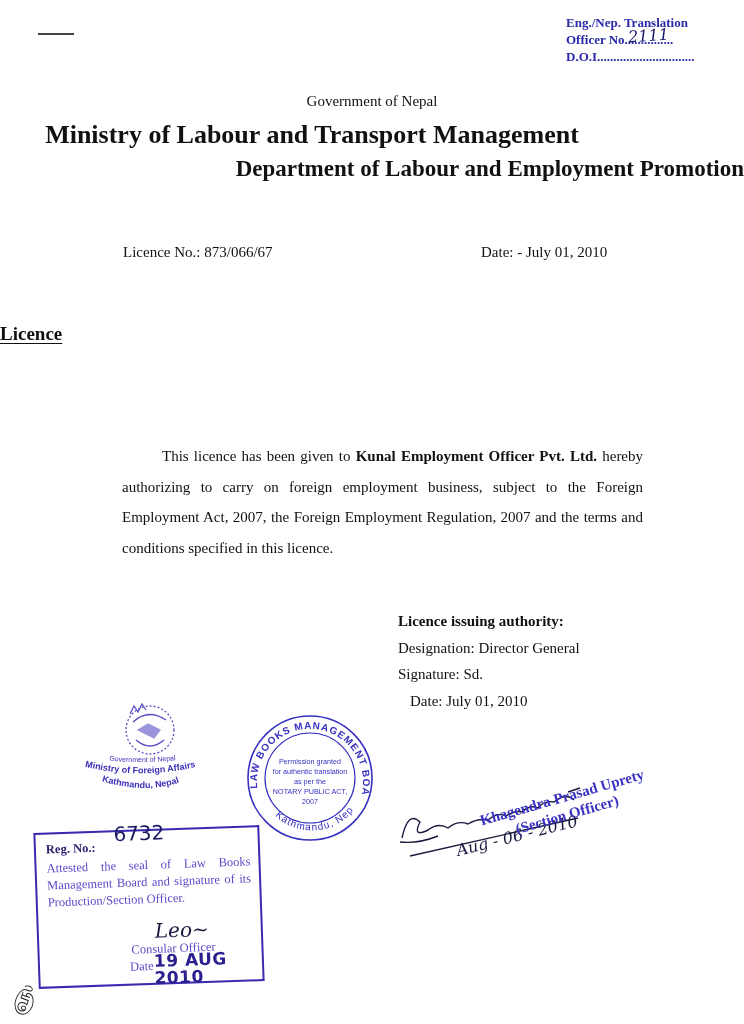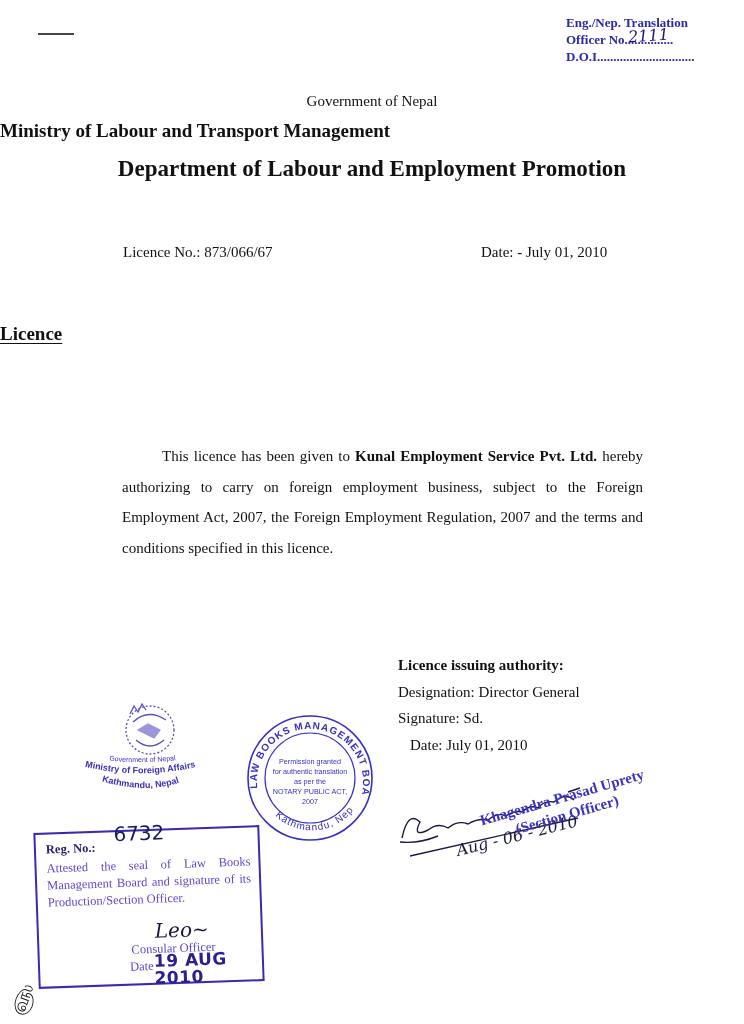--- a/index.html
+++ b/index.html
@@ -12,34 +12,34 @@
   .dash-mark { left: 38px; top: 33px; width: 36px; height: 2px; background: #444; }
 
   
   .trans-stamp { left: 566px; top: 14px; width: 140px; color: #2a2aa8; font-weight: bold;
     font-family: "Liberation Serif", serif; font-size: 13px; line-height: 17px; }
   .trans-stamp .dots { letter-spacing: 0; }
   .trans-stamp .hand { font-family: "DejaVu Serif", serif; font-style: italic; font-weight: normal;
     font-size: 16px; color: #1a1a70; position: absolute; left: 62px; top: 13px; transform: rotate(-4deg); }
 
   .gov { left: 0; width: 744px; top: 93px; text-align: center; font-size: 15px; }
-  .ministry { left: 0; width: 624px; top: 120px; font-size: 19px; font-weight: bold; }
-  .dept { left: 0; width: 744px; top: 156px; text-align: center; font-size: 23px; font-weight: bold; }
+  .ministry { left: 0; width: 624px; top: 120px; text-align: center; font-size: 26px; font-weight: bold; }
+  .dept { left: 0; width: 744px; top: 156px; text-align: right; font-size: 23px; font-weight: bold; }
 
   .lic-no { left: 123px; top: 244px; font-size: 15px; }
   .lic-date { left: 481px; top: 244px; font-size: 15px; text-align: right; }
 
   .lic-title { left: 0; width: 741px; top: 323px; text-align: left; font-size: 19px; font-weight: bold; }
   .lic-title span { text-decoration: underline; text-underline-offset: 3px; }
 
   .body-text { left: 122px; top: 441px; width: 521px; font-size: 15px; line-height: 30.5px; text-align: justify; }
   .body-text .indent { display: inline-block; width: 40px; }
 
   .authority { left: 398px; top: 608px; font-size: 15px; line-height: 26.5px; }
-  .authority .h { font-weight: bold; margin-top: 44px; }
+  .authority .h { font-weight: bold; }
 
   
   .mofa { left: 78px; top: 700px; width: 160px; height: 100px; color: #3b2fb8; }
   .lawboard { left: 244px; top: 712px; width: 132px; height: 132px; color: #3630c0; }
   .attest-box { left: 36px; top: 829px; width: 222px; height: 152px; border: 2px solid #3a2ab0;
     color: #5b4ac8; transform: rotate(-2deg); font-size: 12.5px; line-height: 17px; }
   .attest-box .reg { position: absolute; left: 10px; top: 7px; color: #2a2070; font-weight: bold; }
   .attest-box .regno { position: absolute; left: 78px; top: -6px; font-family: "DejaVu Sans", sans-serif;
     font-size: 20px; color: #1a1a60; }
   .attest-box .att { position: absolute; left: 10px; top: 26px; width: 204px; text-align: justify; }
@@ -77,21 +77,21 @@
 <div class="abs ministry">Ministry of Labour and Transport Management</div>
 <div class="abs dept">Department of Labour and Employment Promotion</div>
 
 <div class="abs lic-no">Licence No.: 873/066/67</div>
 <div class="abs lic-date">Date: - July 01, 2010</div>
 
 <div class="abs lic-title"><span>Licence</span></div>
 
 <div class="abs body-text">
   <span class="indent"></span><span>This licence has been given to</span>
-  <b>Kunal Employment Service Pvt. Ltd.</b>
+  <b>Kunal Employment Officer Pvt. Ltd.</b>
   <span>hereby authorizing to carry on foreign employment business, subject to the Foreign Employment Act, 2007, the Foreign Employment Regulation, 2007 and the terms and conditions specified in this licence.</span>
 </div>
 
 <div class="abs authority">
   <div class="h">Licence issuing authority:</div>
   <div>Designation: Director General</div>
   <div>Signature: Sd.</div>
   <div style="margin-left:12px">Date: July 01, 2010</div>
 </div>
 

